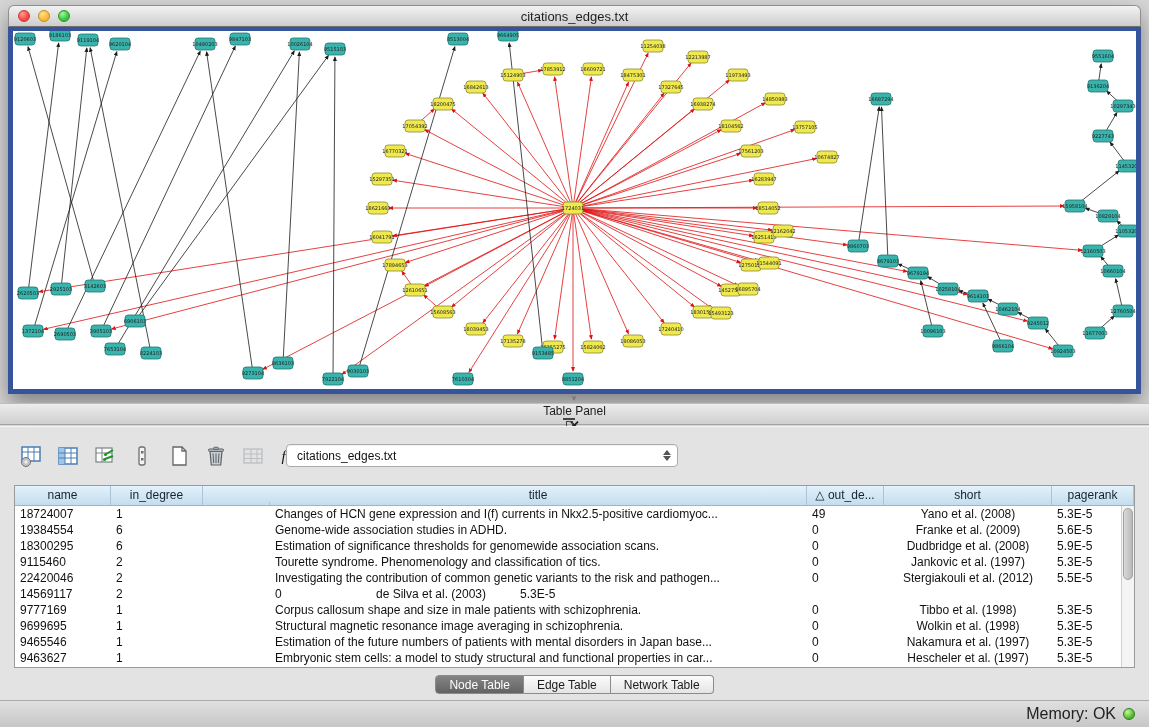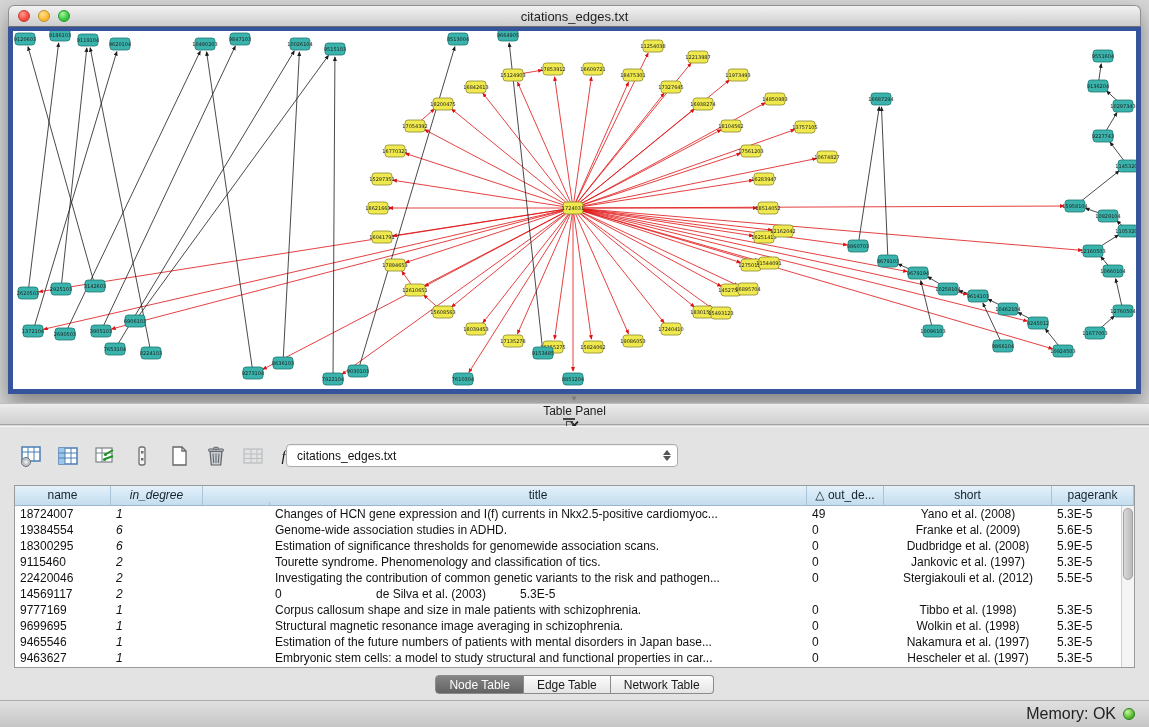--- a/index.html
+++ b/index.html
@@ -56,21 +56,21 @@
   .dd-arrows i.up { border-bottom:5px solid #555; }
   .dd-arrows i.down { border-top:5px solid #555; }
 
   .table-wrap { position:absolute; left:14px; top:58px; width:1121px; height:183px; background:#fff;
                 border:1px solid #9a9a9a; overflow:hidden; }
   .thead { display:flex; height:20px; background:linear-gradient(#e3f1fb,#c4ddee);
            border-bottom:1px solid #99b7cb; font-size:12px; color:#14242f; }
   .th { line-height:19px; text-align:center; border-right:1px solid #a9c4d6; overflow:hidden;
         white-space:nowrap; cursor:pointer; }
   .col-name  { width:96px; }
-  .col-in    { width:92px;font-style:italic; }
+  .col-in    { width:92px; }
   .col-year  { width:67px;margin-top:16px; }
   .col-title { flex:1; }
   .col-out   { width:77px; }
   .col-short { width:168px; }
   .col-pr    { width:82px; }
   .trow { display:flex; height:16px; font-size:12px; color:#111; }
   .td { line-height:16px; padding:0 5px; white-space:nowrap; overflow:hidden; }
   .td.col-short { text-align:center; }
   .vscroll { position:absolute; right:0; top:20px; bottom:0; width:13px; background:#f4f4f4;
              border-left:1px solid #cfcfcf; }

